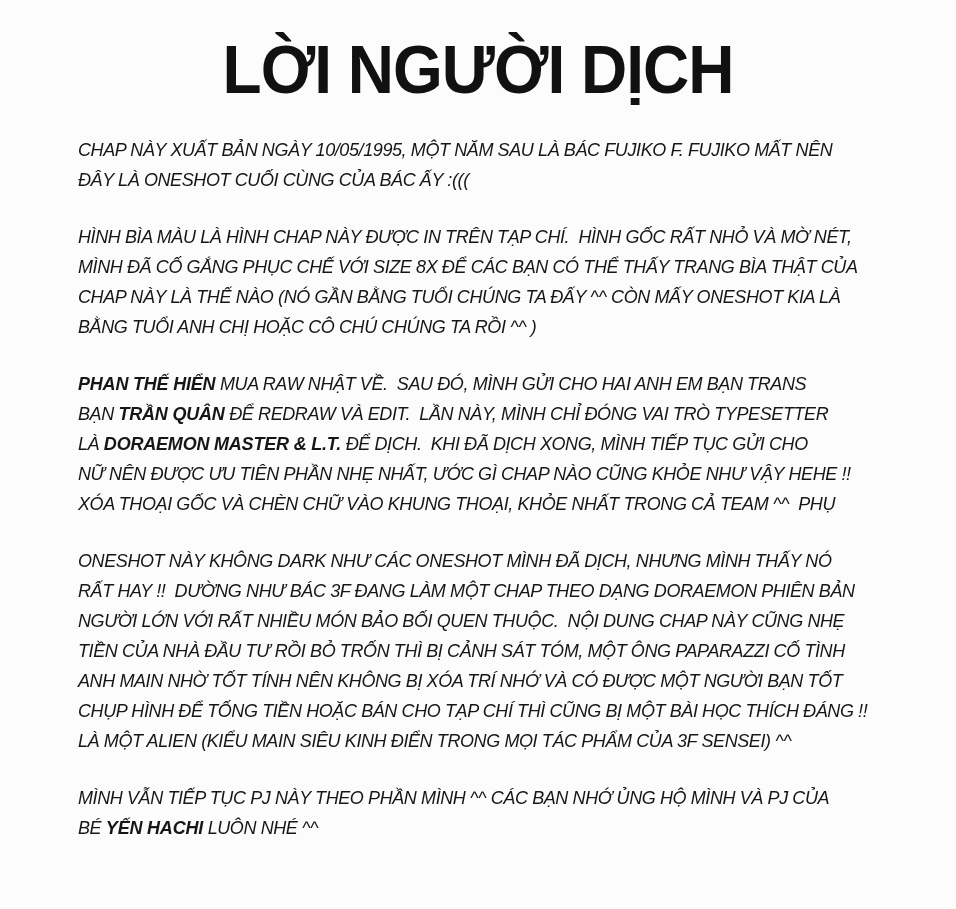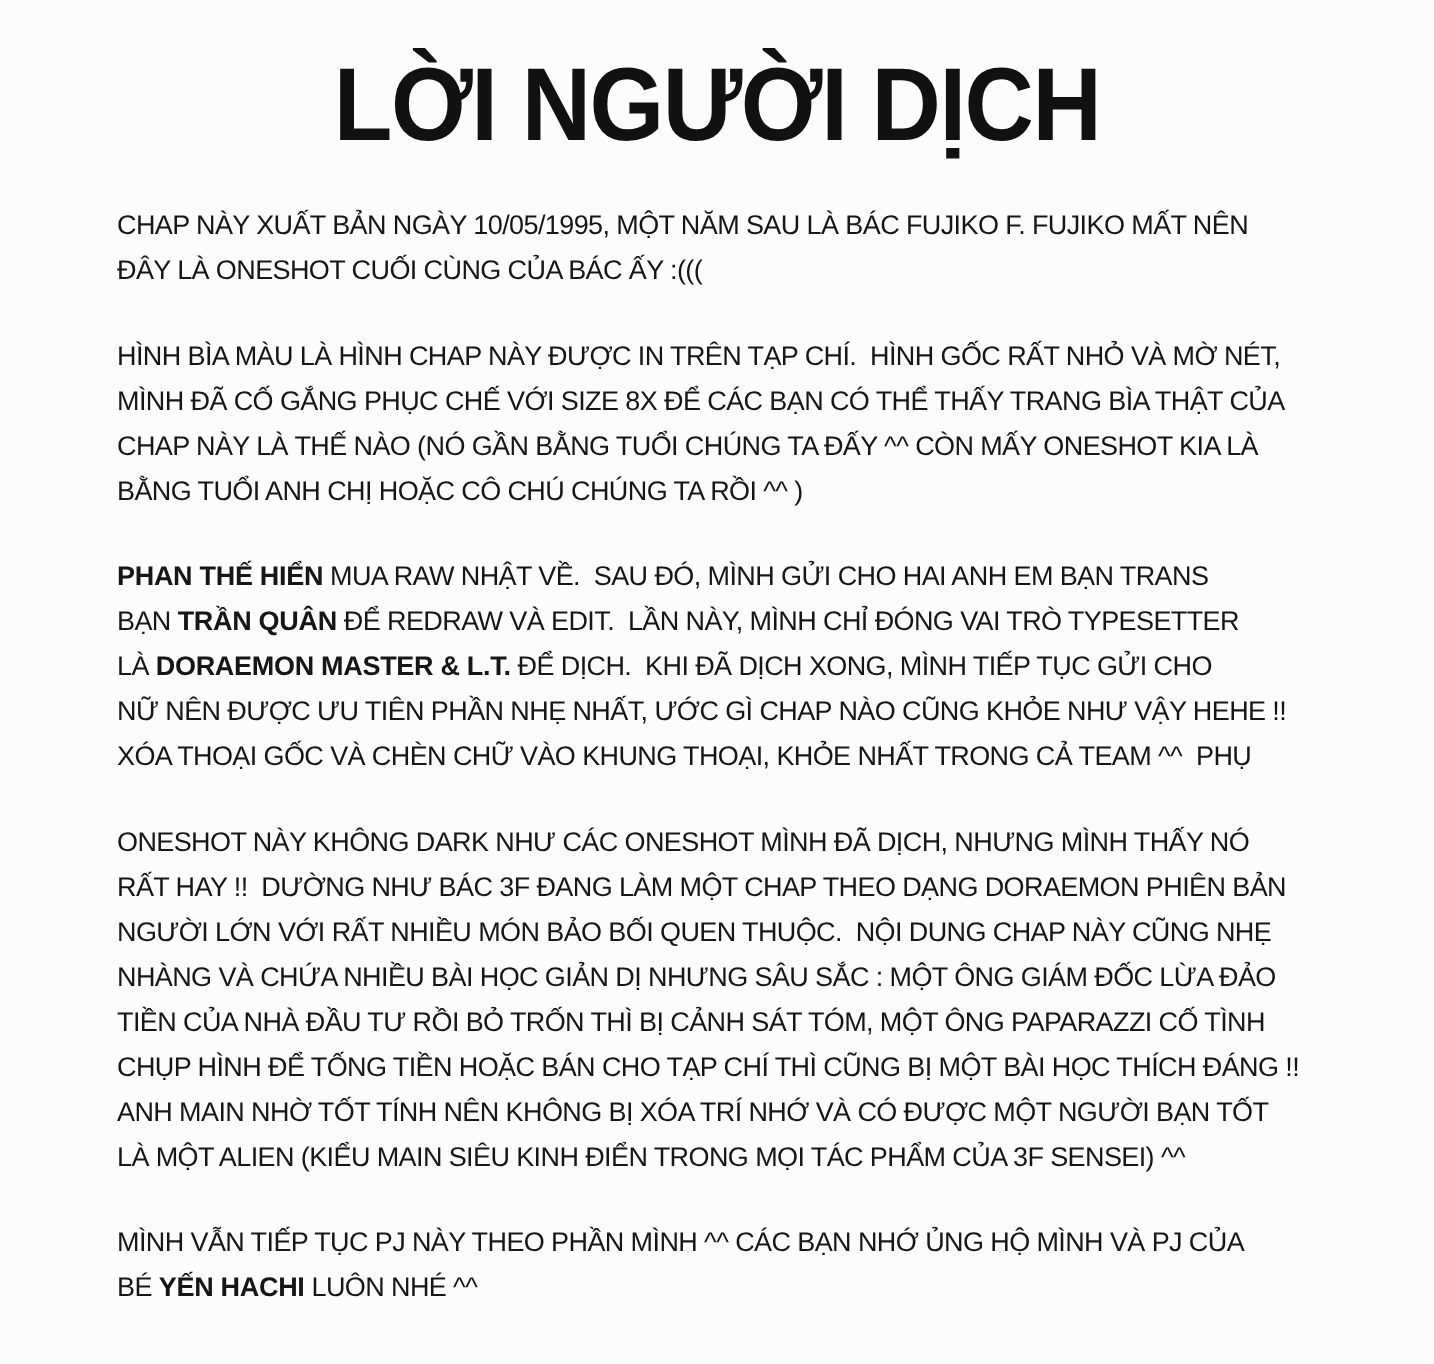--- a/index.html
+++ b/index.html
@@ -37,20 +37,21 @@
   }
   .paragraph {
     margin-bottom: 27px;
   }
   .text-line {
     font-size: 18px;
     line-height: 30px;
     letter-spacing: -0.4px;
     white-space: pre-wrap;
     font-weight: 500;
+    font-style: italic;
   }
   .text-line .seg-bold {
     font-weight: bold;
     letter-spacing: -0.2px;
   }
 </style>
 </head>
 <body>
 
 <div class="page">
@@ -70,24 +71,23 @@
         <div class="text-line"><span class="seg-bold">PHAN THẾ HIỂN</span><span class="seg"> MUA RAW NHẬT VỀ.  SAU ĐÓ, MÌNH GỬI CHO HAI ANH EM BẠN TRANS</span></div>
         <div class="text-line"><span class="seg">BẠN </span><span class="seg-bold">TRẦN QUÂN</span><span class="seg"> ĐỂ REDRAW VÀ EDIT.  LẦN NÀY, MÌNH CHỈ ĐÓNG VAI TRÒ TYPESETTER</span></div>
         <div class="text-line"><span class="seg">LÀ </span><span class="seg-bold">DORAEMON MASTER &amp; L.T.</span><span class="seg"> ĐỂ DỊCH.  KHI ĐÃ DỊCH XONG, MÌNH TIẾP TỤC GỬI CHO</span></div>
         <div class="text-line"><span class="seg">NỮ NÊN ĐƯỢC ƯU TIÊN PHẦN NHẸ NHẤT, ƯỚC GÌ CHAP NÀO CŨNG KHỎE NHƯ VẬY HEHE !!</span></div>
         <div class="text-line"><span class="seg">XÓA THOẠI GỐC VÀ CHÈN CHỮ VÀO KHUNG THOẠI, KHỎE NHẤT TRONG CẢ TEAM ^^  PHỤ</span></div>
       </div>
       <div class="paragraph">
         <div class="text-line"><span class="seg">ONESHOT NÀY KHÔNG DARK NHƯ CÁC ONESHOT MÌNH ĐÃ DỊCH, NHƯNG MÌNH THẤY NÓ</span></div>
         <div class="text-line"><span class="seg">RẤT HAY !!  DƯỜNG NHƯ BÁC 3F ĐANG LÀM MỘT CHAP THEO DẠNG DORAEMON PHIÊN BẢN</span></div>
         <div class="text-line"><span class="seg">NGƯỜI LỚN VỚI RẤT NHIỀU MÓN BẢO BỐI QUEN THUỘC.  NỘI DUNG CHAP NÀY CŨNG NHẸ</span></div>
-        <div class="text-line"><span class="seg">NHÀNG VÀ CHỨA NHIỀU BÀI HỌC GIẢN DỊ NHƯNG SÂU SẮC : MỘT ÔNG GIÁM ĐỐC LỪA ĐẢO</span></div>
         <div class="text-line"><span class="seg">TIỀN CỦA NHÀ ĐẦU TƯ RỒI BỎ TRỐN THÌ BỊ CẢNH SÁT TÓM, MỘT ÔNG PAPARAZZI CỐ TÌNH</span></div>
+        <div class="text-line"><span class="seg">ANH MAIN NHỜ TỐT TÍNH NÊN KHÔNG BỊ XÓA TRÍ NHỚ VÀ CÓ ĐƯỢC MỘT NGƯỜI BẠN TỐT</span></div>
         <div class="text-line"><span class="seg">CHỤP HÌNH ĐỂ TỐNG TIỀN HOẶC BÁN CHO TẠP CHÍ THÌ CŨNG BỊ MỘT BÀI HỌC THÍCH ĐÁNG !!</span></div>
-        <div class="text-line"><span class="seg">ANH MAIN NHỜ TỐT TÍNH NÊN KHÔNG BỊ XÓA TRÍ NHỚ VÀ CÓ ĐƯỢC MỘT NGƯỜI BẠN TỐT</span></div>
         <div class="text-line"><span class="seg">LÀ MỘT ALIEN (KIỂU MAIN SIÊU KINH ĐIỂN TRONG MỌI TÁC PHẨM CỦA 3F SENSEI) ^^</span></div>
       </div>
       <div class="paragraph">
         <div class="text-line"><span class="seg">MÌNH VẪN TIẾP TỤC PJ NÀY THEO PHẦN MÌNH ^^ CÁC BẠN NHỚ ỦNG HỘ MÌNH VÀ PJ CỦA</span></div>
         <div class="text-line"><span class="seg">BÉ </span><span class="seg-bold">YẾN HACHI</span><span class="seg"> LUÔN NHÉ ^^</span></div>
       </div>
     </div>
 </div>
 
 </body></html>

